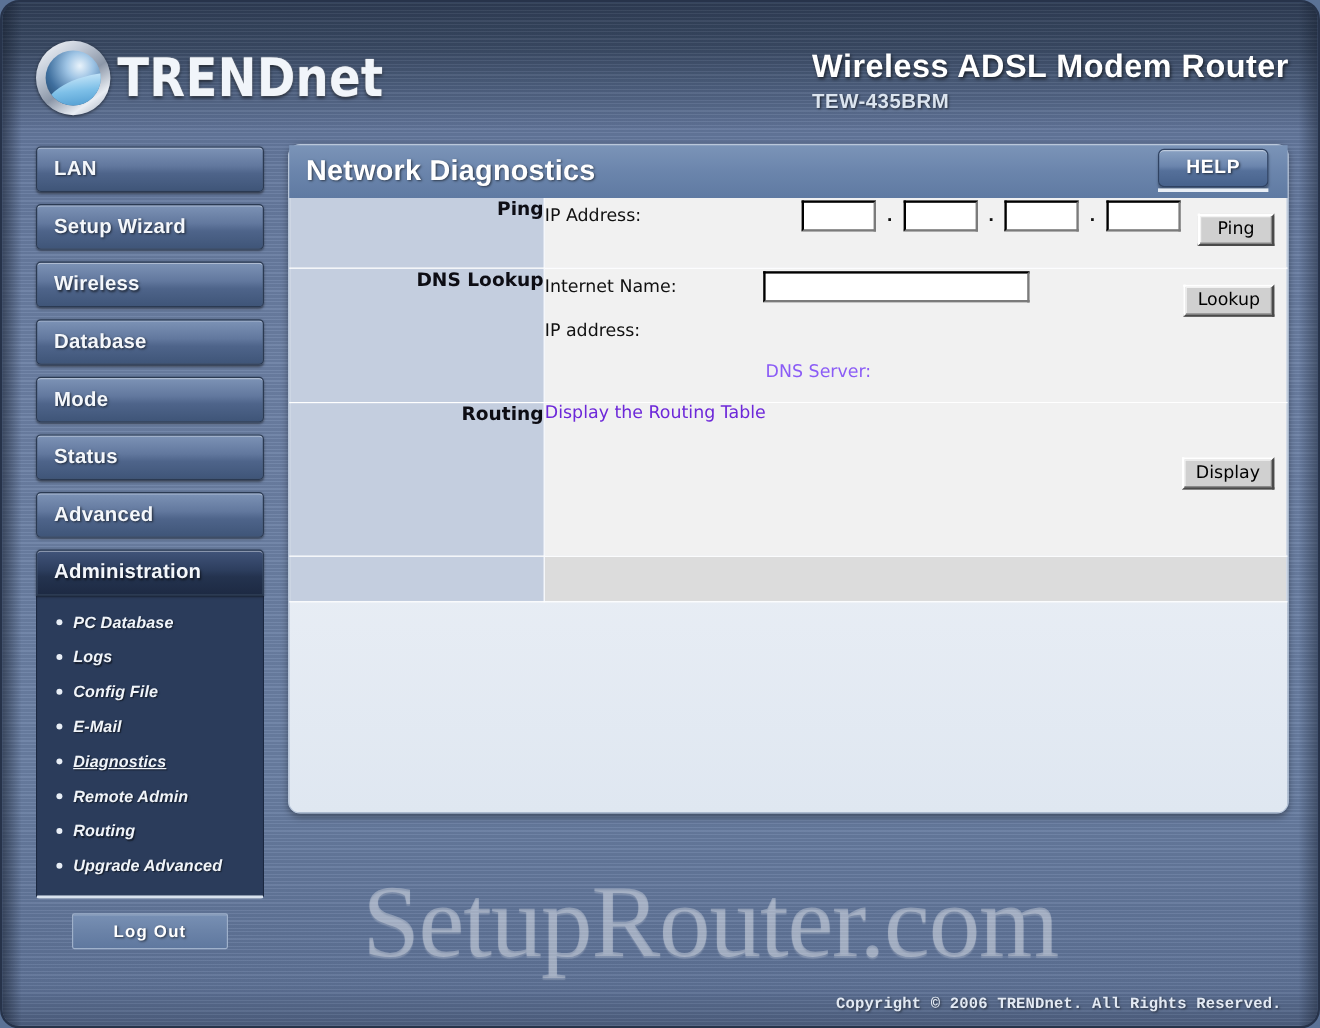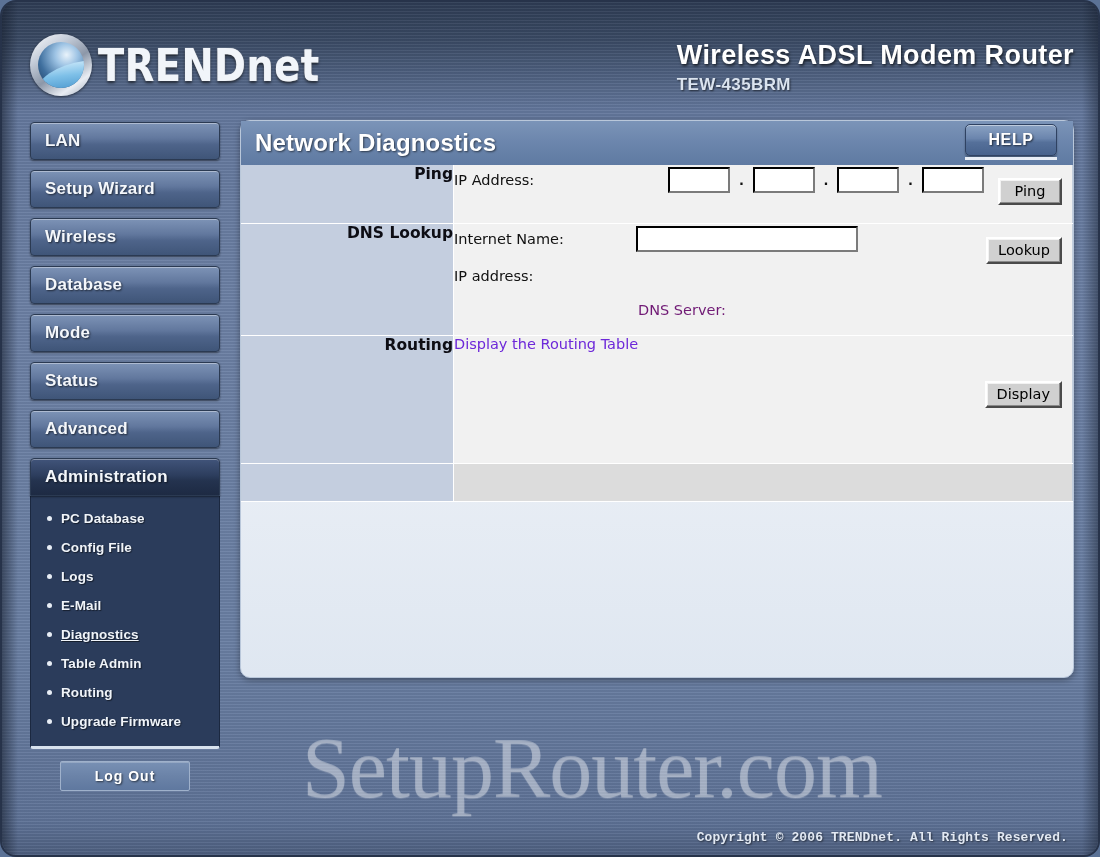--- a/index.html
+++ b/index.html
@@ -148,20 +148,21 @@
   }
 
   #submenu {
     background: #2b3c5b;
     border: 1px solid #1b2840;
     border-top: none;
     border-bottom: 3px solid #d8e2ee;
     border-radius: 0 0 3px 3px;
     padding: 8px 0 10px 0;
     margin-bottom: 10px;
+    font-style: italic;
   }
   .sub-item {
     display: flex;
     align-items: center;
     height: 29px;
     padding-left: 16px;
     cursor: pointer;
   }
   .sub-item .bullet {
     width: 5px; height: 5px;
@@ -342,21 +343,21 @@
   }
 
   .sub-line {
     font-size: 14.5px;
     color: #111;
     font-family: "DejaVu Sans", sans-serif;
     margin-top: 14px;
   }
   .dns-server-line {
     font-size: 14.5px;
-    color: #701a75;
+    color: #8b5cf6;
     font-family: "DejaVu Sans", sans-serif;
     margin-top: 18px;
     padding-left: 184px;
   }
   .routing-text {
     font-size: 14.5px;
     color: #6d28d9;
     font-family: "DejaVu Sans", sans-serif;
   }
 
@@ -446,45 +447,45 @@
       <span class="lbl">Administration</span>
     </div>
 
     <div id="submenu">
       <div class="sub-item">
         <span class="bullet"></span>
         <span class="lbl">PC Database</span>
       </div>
       <div class="sub-item">
         <span class="bullet"></span>
+        <span class="lbl">Logs</span>
+      </div>
+      <div class="sub-item">
+        <span class="bullet"></span>
         <span class="lbl">Config File</span>
       </div>
       <div class="sub-item">
         <span class="bullet"></span>
-        <span class="lbl">Logs</span>
-      </div>
-      <div class="sub-item">
-        <span class="bullet"></span>
         <span class="lbl">E-Mail</span>
       </div>
       <div class="sub-item current">
         <span class="bullet"></span>
         <span class="lbl">Diagnostics</span>
       </div>
       <div class="sub-item">
         <span class="bullet"></span>
-        <span class="lbl">Table Admin</span>
+        <span class="lbl">Remote Admin</span>
       </div>
       <div class="sub-item">
         <span class="bullet"></span>
         <span class="lbl">Routing</span>
       </div>
       <div class="sub-item">
         <span class="bullet"></span>
-        <span class="lbl">Upgrade Firmware</span>
+        <span class="lbl">Upgrade Advanced</span>
       </div>
     </div>
 
     <div id="logout-wrap">
       <div id="logout-btn">
         <span class="lbl">Log Out</span>
       </div>
     </div>
   </div>
 

